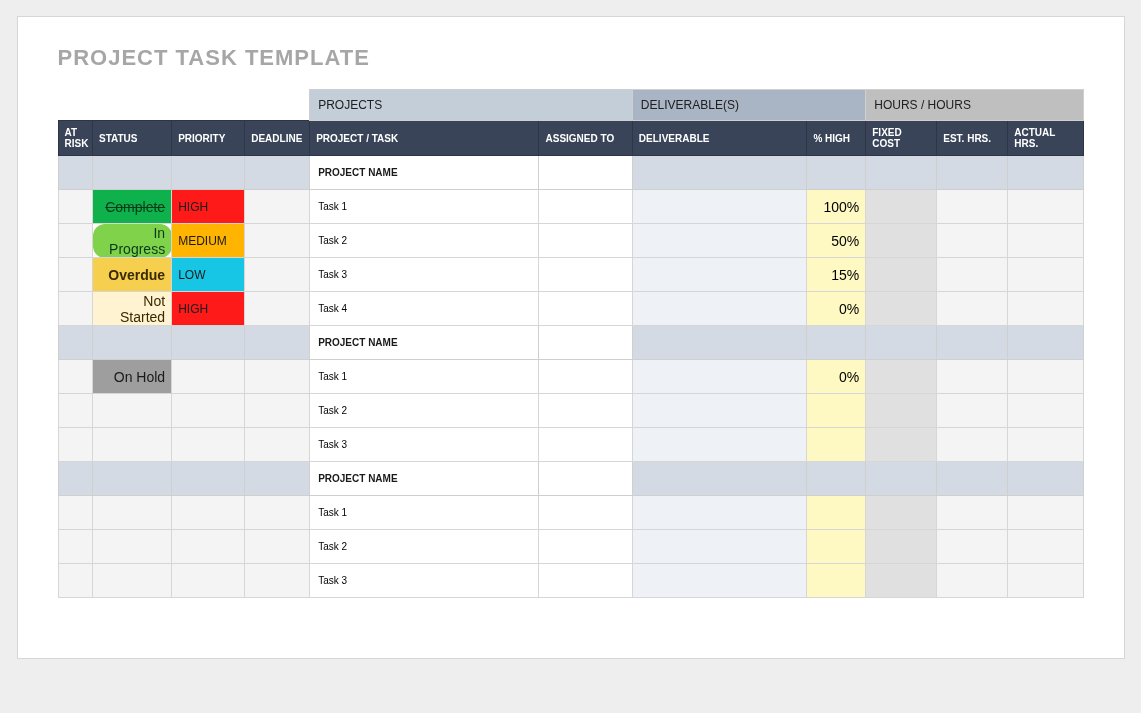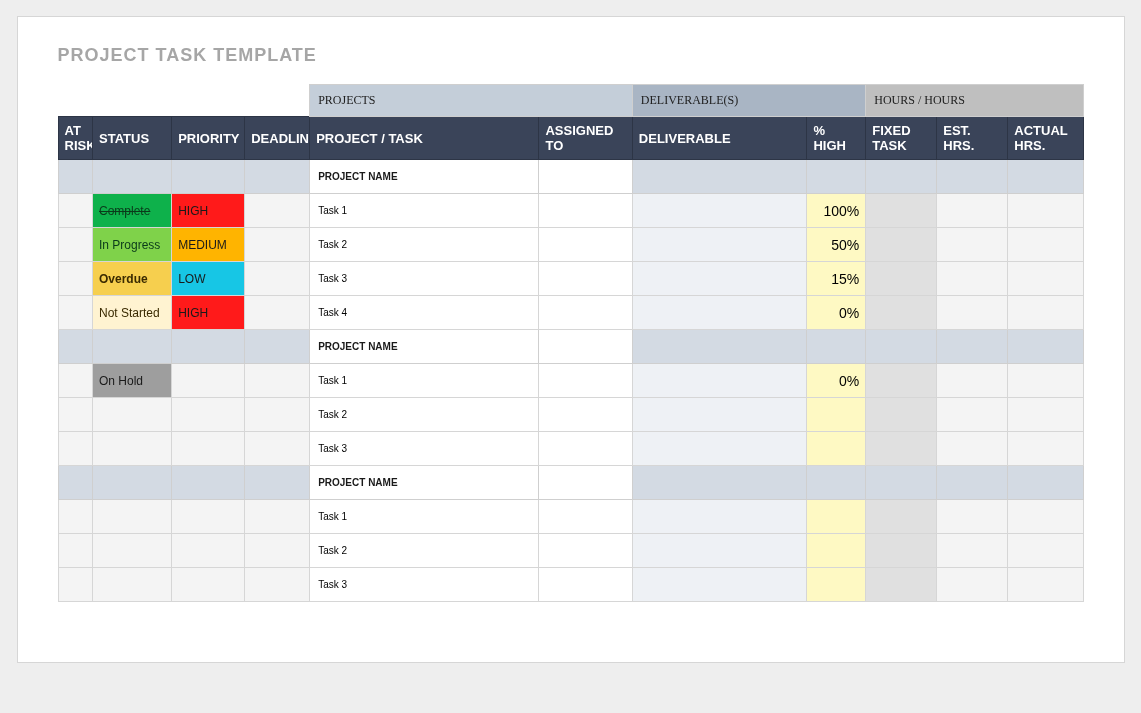--- a/index.html
+++ b/index.html
@@ -11,21 +11,21 @@
   }
   .page {
     background: #ffffff;
     border: 1px solid #d6d6d6;
     width: 1108px;
     margin: 0 auto;
     padding: 28px 40px 60px 40px;
   }
   h1.title {
     margin: 0 0 18px 0;
-    font-size: 18px;
+    font-size: 22px;
     letter-spacing: 1px;
     color: #a6a6a6;
     font-weight: 700;
   }
   table {
     border-collapse: collapse;
     width: 100%;
     table-layout: fixed;
     font-size: 10px;
   }
@@ -49,39 +49,38 @@
   }
   tr.group-row th {
     background: #c4ced9;
     color: #202020;
     font-size: 12px;
     font-weight: 400;
     text-align: left;
     padding: 8px 8px;
     height: 30px;
     border: 1px solid #cfcfcf;
-    font-family: Liberation Serif, serif;
   }
   tr.group-row th.no-border {
     background: #ffffff;
     border-left: none;
     border-top: none;
     border-bottom: none;
   }
   tr.group-row th.g-deliv {
     background: #a9b5c4;
   }
   tr.group-row th.g-cost {
     background: #bfbfbf;
   }
   tr.header-row th {
     background: #3a4459;
     color: #ffffff;
     font-weight: 700;
-    font-size: 13px;
+    font-size: 10px;
     text-align: left;
     padding: 6px 6px;
     height: 28px;
     border: 1px solid #2d3546;
   }
   tr.section-row td {
     background: #d3dae3;
     height: 34px;
     border: 1px solid #cfcfcf;
   }
@@ -104,25 +103,25 @@
   }
   tr.task-row td.t-task,
   tr.task-row td.t-assigned { background: #ffffff; padding-left:8px; }
   tr.task-row td.t-deliv { background: #eef1f5; }
   tr.task-row td.t-done { background: #fef9c3; text-align:right; padding-right:6px; font-size:14px;}
   tr.task-row td.t-fixed { background: #e0e0e0; }
   tr.task-row td.t-est, tr.task-row td.t-actual { background: #f4f4f4; }
 
   
   .st-Complete    { background: #0eb14b !important; color:#0a3a1a; text-decoration: line-through; }
-  .st-InProgress  { background: #7fd24a !important; color:#0a3a1a; }
+  .st-InProgress  { background: #7fd24a !important; color:#0a3a1a;border-radius:12px; }
   .st-Overdue     { background: #f6cf4e !important; color:#3a2a00;font-weight:bold; }
   .st-NotStarted  { background: #fff3d1 !important; color:#3a2a00; }
   .st-OnHold      { background: #9e9e9e !important; color:#1a1a1a; }
-  td.t-status     { padding:0 6px; font-size:12px; }
+  td.t-status     { padding:0 6px; font-size:14px;text-align:right; }
   td.t-status.empty { background:#f4f4f4; }
 
   
   .pr-HIGH   { background:#ff1a1a !important; color:#1a1a1a; }
   .pr-MEDIUM { background:#ffb400 !important; color:#1a1a1a;margin-top:40px; }
   .pr-LOW    { background:#17c6e5 !important; color:#1a1a1a; }
   td.t-priority { padding:4px 6px; font-size:12px; }
   td.t-priority.empty { background:#f4f4f4; }
 
   td.t-atrisk { background:#f2f2f2; }
@@ -159,21 +158,21 @@
 
     <tr class="header-row">
       <th>AT RISK</th>
       <th>STATUS</th>
       <th>PRIORITY</th>
       <th>DEADLINE</th>
       <th>PROJECT / TASK</th>
       <th>ASSIGNED TO</th>
       <th>DELIVERABLE</th>
       <th>% HIGH</th>
-      <th>FIXED TASK</th>
+      <th>FIXED COST</th>
       <th>EST. HRS.</th>
       <th>ACTUAL HRS.</th>
     </tr>
 
     </tbody>
       <tbody id="tbody">
         <tr class="section-row">
           <td></td>
           <td></td>
           <td></td>

